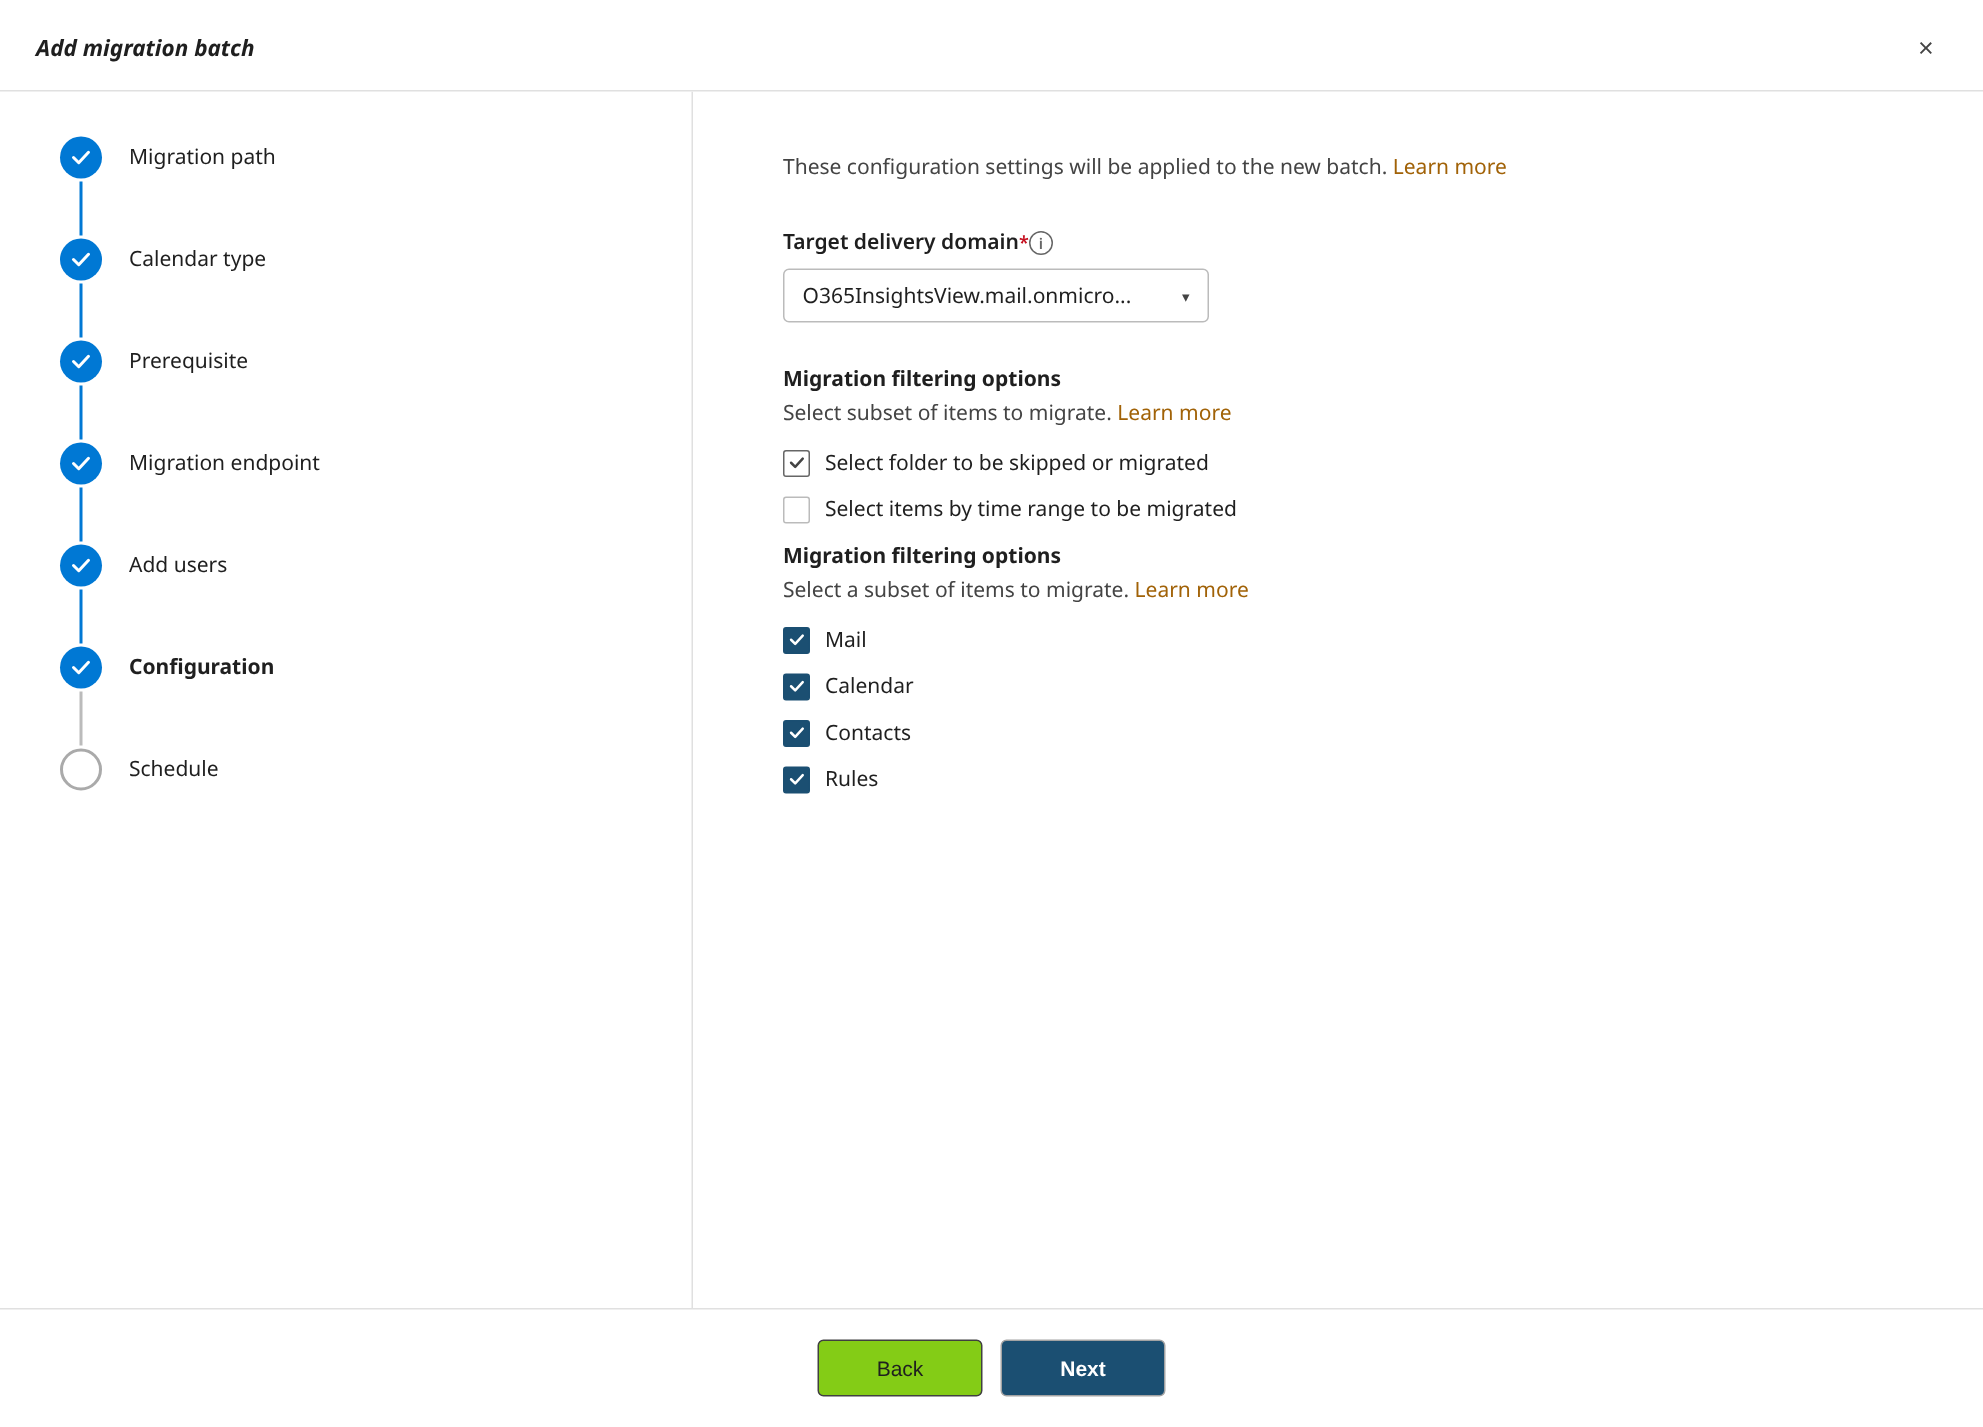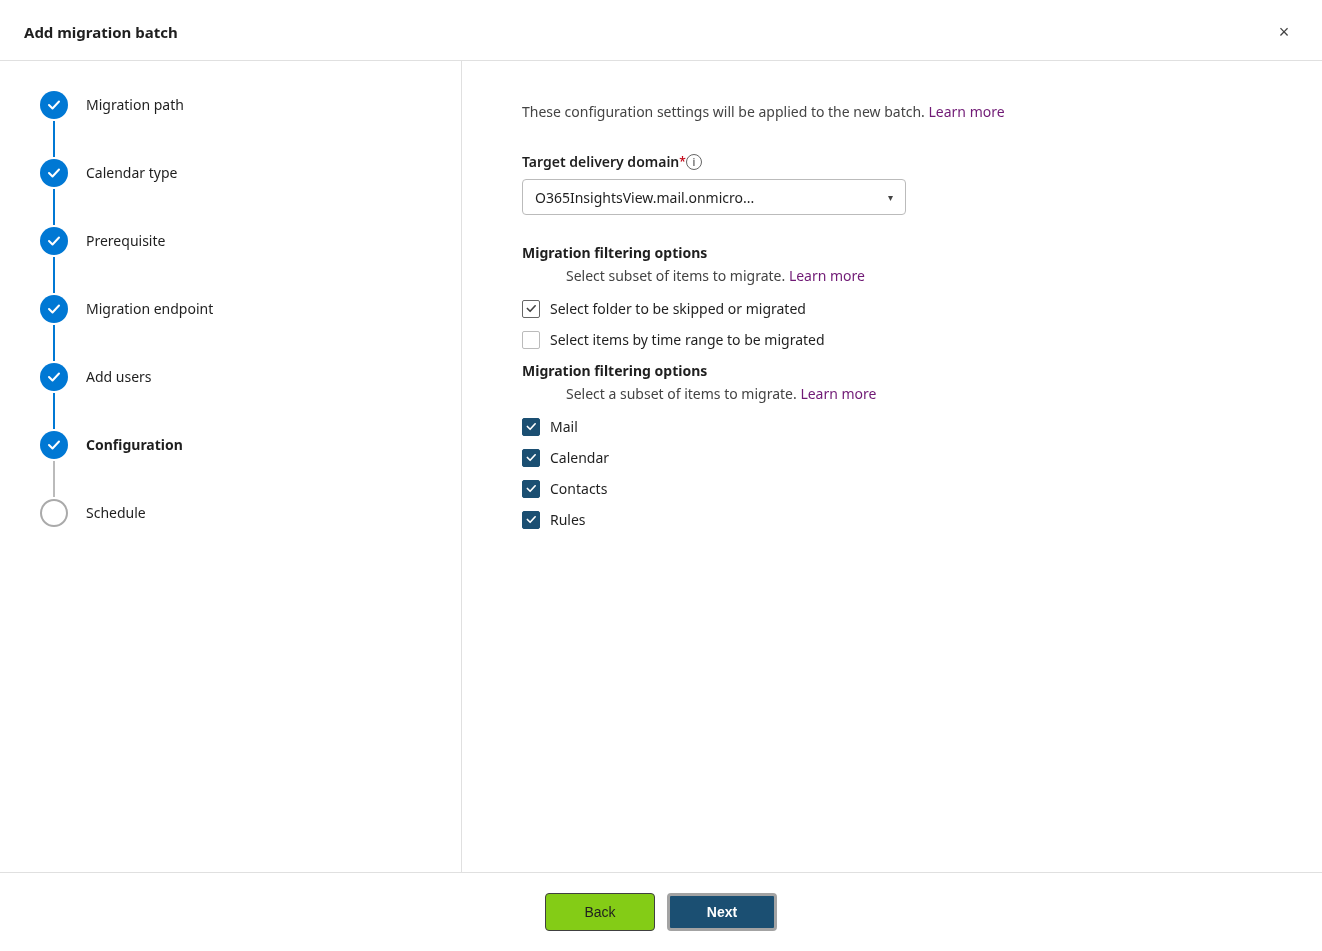--- a/index.html
+++ b/index.html
@@ -21,20 +21,21 @@
       align-items: center;
       justify-content: space-between;
       padding: 18px 24px 14px 24px;
       border-bottom: 1px solid #e0e0e0;
       flex-shrink: 0;
     }
     .title-bar-title {
       font-size: 15px;
       font-weight: 700;
       color: #1f1f1f;
+      font-style: italic;
     }
     .close-btn {
       width: 28px;
       height: 28px;
       border: none;
       background: none;
       cursor: pointer;
       display: flex;
       align-items: center;
       justify-content: center;
@@ -149,21 +150,21 @@
     }
 
     .description-text {
       font-size: 14px;
       color: #444;
       margin-bottom: 30px;
       line-height: 1.5;
     }
 
     .learn-more-link {
-      color: #701a75;
+      color: #a16207;
       text-decoration: none;
       text-align: center;
     }
 
     
     .field-label {
       font-size: 14px;
       font-weight: 600;
       margin-bottom: 8px;
       display: flex;
@@ -184,21 +185,21 @@
       display: inline-flex;
       align-items: center;
       justify-content: center;
       font-size: 10px;
       color: #666;
       cursor: default;
       flex-shrink: 0;
     }
 
     .dropdown-select {
-      width: 384px;
+      width: 284px;
       height: 36px;
       border: 1px solid #bbb;
       border-radius: 4px;
       padding: 0 12px;
       display: flex;
       align-items: center;
       justify-content: space-between;
       cursor: pointer;
       background: #fff;
       margin-bottom: 28px;
@@ -223,21 +224,20 @@
       font-size: 14px;
       font-weight: 700;
       margin-bottom: 4px;
       margin-top: 4px;
     }
 
     .section-desc {
       font-size: 14px;
       color: #444;
       margin-bottom: 14px;
-      margin-left: 44px;
     }
 
     
     .checkbox-row {
       display: flex;
       align-items: center;
       gap: 10px;
       margin-bottom: 12px;
     }
 
@@ -295,21 +295,21 @@
     }
 
     .btn-secondary {
       background: #84cc16;
       border: 1px solid #404040;
       color: #1f1f1f;
     }
 
     .btn-primary {
       background: #1b4f72;
-      border: 3px solid #a3a3a3;
+      border: 1px solid #a3a3a3;
       color: #fff;
       font-weight: 600;
     }
   </style>
 </head>
 <body>
 
 <div class="title-bar">
   <span class="title-bar-title">Add migration batch</span>
   <button class="close-btn">×</button>

